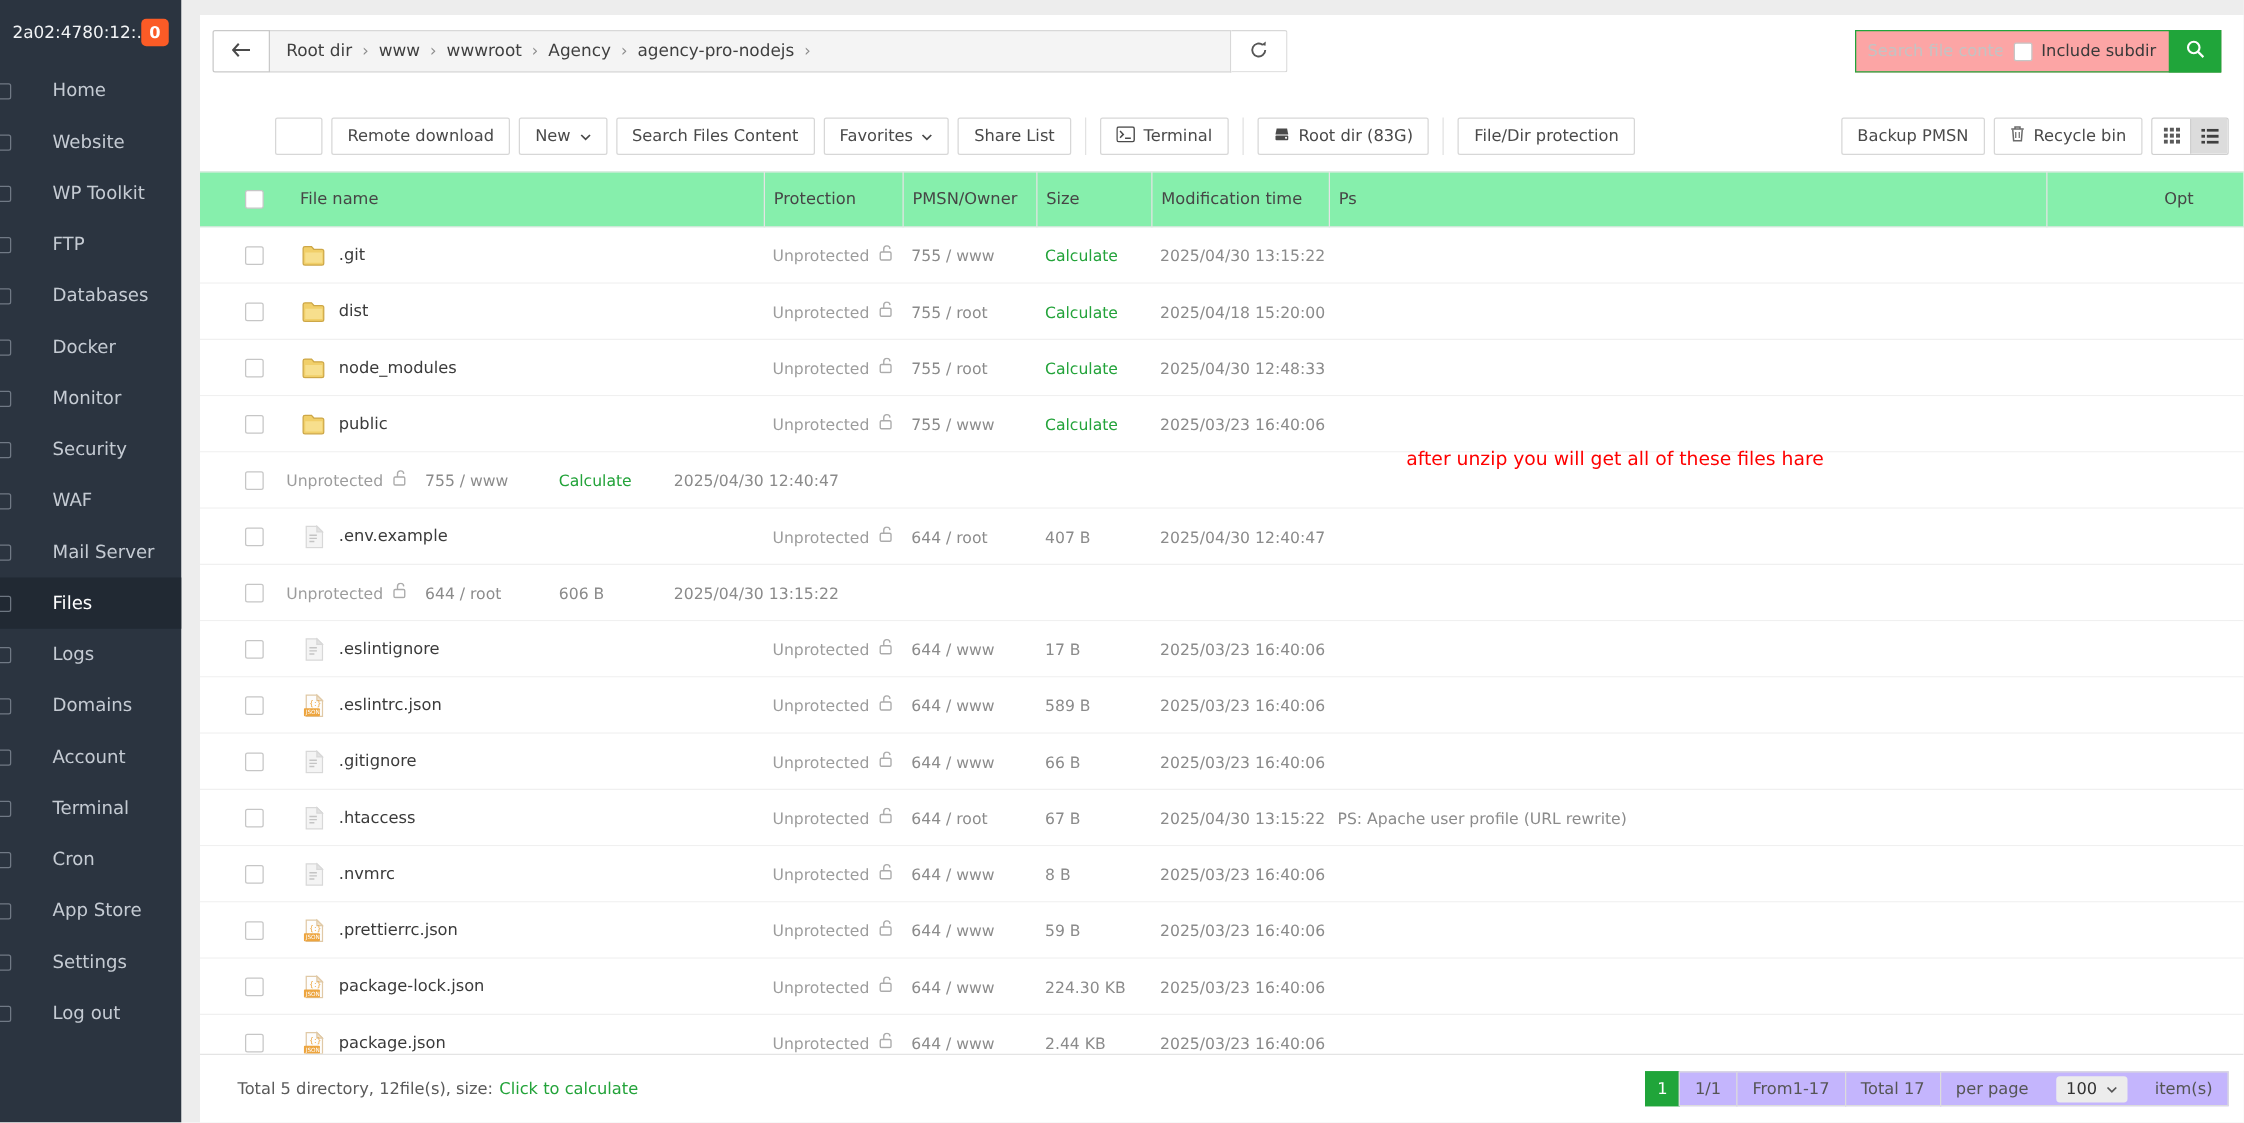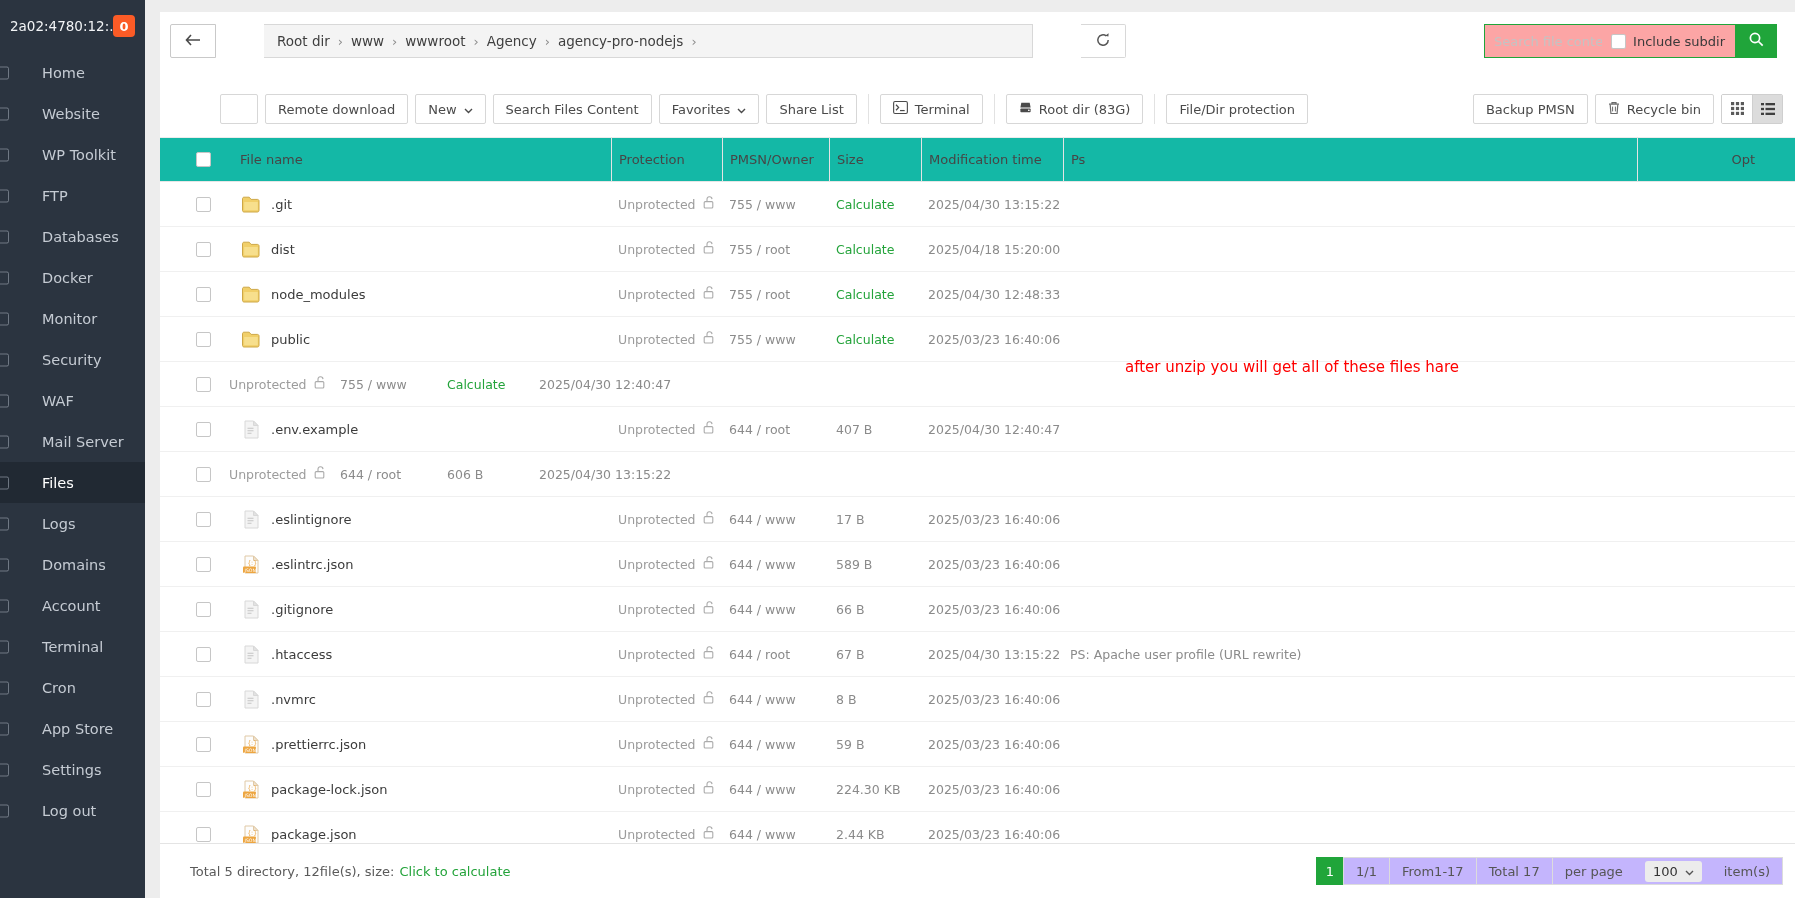--- a/index.html
+++ b/index.html
@@ -16,21 +16,21 @@
     min-width:22px; height:22px; border-radius:4px; display:flex; align-items:center; justify-content:center; cursor:pointer; }
   .sb-item { position:relative; height:41px; display:flex; align-items:center; padding-left:42px;
     color:#c5cbd3; font-size:14.5px; cursor:pointer; }
   .sb-item.active { background:#212933; color:#fff; }
   .sb-icon { position:absolute; left:-4px; top:50%; transform:translateY(-50%);
     width:13px; height:13px; border:1px solid #8f97a2; border-radius:2px; opacity:.7; }
   
   .main { position:absolute; left:145px; top:0; right:0; bottom:0; background:#ededed; }
   .card { position:absolute; left:15px; top:12px; right:0; bottom:0; background:#fff; overflow:hidden; }
   
-  .crumb-row { position:relative; height:34px; margin:12px 10px 0 10px; display:flex; align-items:stretch;gap:48px; }
+  .crumb-row { position:relative; height:34px; margin:12px 10px 0 10px; display:flex; align-items:stretch; }
   .back-btn { width:46px; border:1px solid #c9c9c9; background:#fff; display:flex; align-items:center;
     justify-content:center; border-radius:2px 0 0 2px; cursor:pointer; padding:0; }
   .crumb-bar { width:769px; background:#f4f4f4; border:1px solid #d8d8d8; border-left:none;
     display:flex; align-items:center; padding:0 13px; gap:8px; font-size:13.5px; color:#3f3f3f; }
   .crumb { cursor:pointer; white-space:nowrap; }
   .crumb-sep { color:#8d8d8d; font-size:13px; }
   .refresh-btn { width:45px; border:1px solid #d8d8d8; border-left:none; background:#fff;
     display:flex; align-items:center; justify-content:center; border-radius:0 2px 2px 0; cursor:pointer; padding:0; }
   .search-group { position:absolute; right:8px; top:0; height:34px; width:293px;
     border:1px solid #20a53a; display:flex; align-items:center; background:#fca5a5; }
@@ -50,21 +50,21 @@
   .tb-btn.blank { width:38px; padding:0; }
   .tb-div { width:1px; height:30px; background:#e2e2e2; margin:0 4px; }
   .tb-right { margin-left:auto; display:flex; gap:7px; align-items:center; }
   .view-toggle { display:flex; border:1px solid #cfcfcf; border-radius:2px; overflow:hidden; }
   .vt-cell { width:30px; height:28px; display:flex; align-items:center; justify-content:center;
     background:#fff; cursor:pointer; }
   .vt-cell + .vt-cell { border-left:1px solid #cfcfcf; }
   .vt-cell.active { background:#dcdcdc; }
   
   .table { margin-top:13px; }
-  .thead { height:45px; background:#14b8a6; border-top:1px solid #ececec; border-bottom:1px solid #e6e6e6;
+  .thead { height:45px; background:#86efac; border-top:1px solid #ececec; border-bottom:1px solid #e6e6e6;
     display:flex; align-items:center; font-size:13px; color:#464646; padding:0 12px; }
   .trow { height:45px; display:flex; align-items:center; padding:0 12px;
     border-bottom:1px solid #f0f0f0; font-size:12.5px; color:#8b8b8b; background:#fff; }
   .col-cb   { width:50px; padding-left:24px; display:flex; align-items:center; }
   .col-name { width:389px; padding-left:18px; display:flex; align-items:center; gap:9px; }
   .col-prot { width:111px; display:flex; align-items:center; gap:7px; padding-left:7px; }
   .col-pmsn { width:107px; padding-left:7px; }
   .col-size { width:92px;  padding-left:7px; }
   .col-mtime{ width:142px; padding-left:7px; }
   .col-ps   { flex:1; padding-left:7px; }

